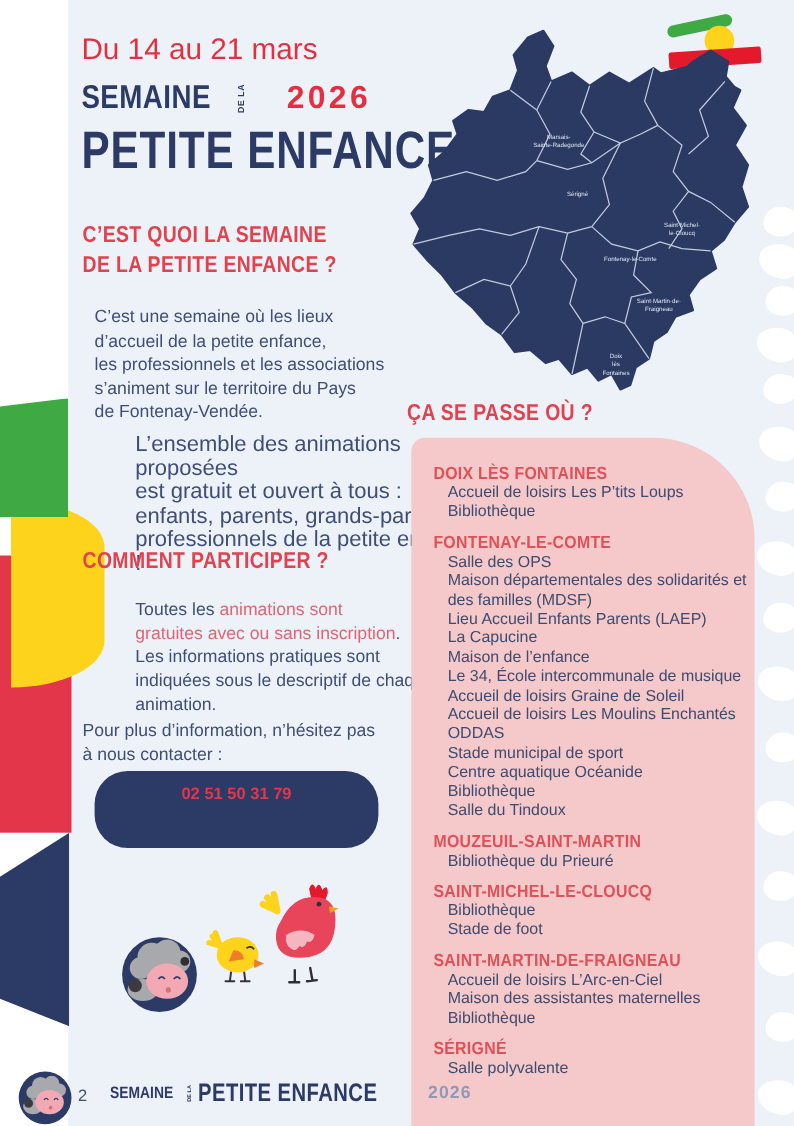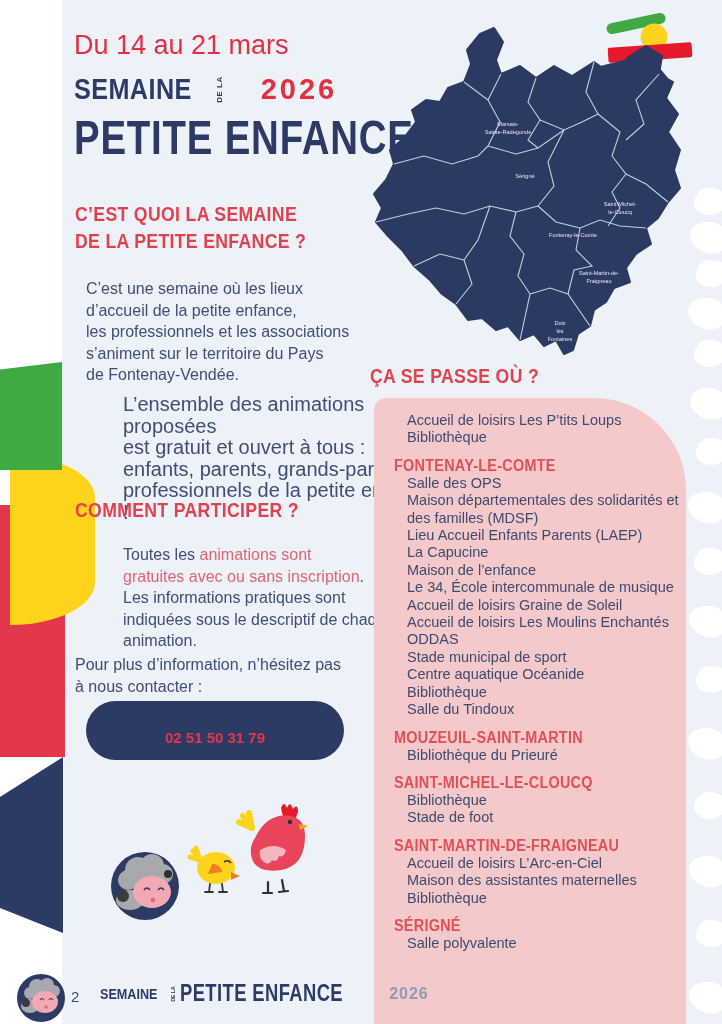--- a/index.html
+++ b/index.html
@@ -32,22 +32,22 @@
       color:#2c3b66;letter-spacing:1px;}
   
   .h-red{color:#e2414e;font-weight:bold;letter-spacing:.4px;}
   .intro-h{position:absolute;left:75px;top:200px;font-size:21px;line-height:27px;}
   .p1{position:absolute;left:86px;top:278px;width:330px;font-size:16px;line-height:21.5px;color:#3e4e75;}
   .p2{position:absolute;left:75px;top:394px;width:330px;font-size:20px;line-height:21.5px;color:#3e4e75;margin-left:48px;}
   .how-h{position:absolute;left:75px;top:498px;font-size:21px;}
   .p3{position:absolute;left:75px;top:544px;width:340px;font-size:16px;line-height:21.5px;color:#3e4e75;margin-left:48px;}
   .red-inline{color:#e26470;}
   .p4{position:absolute;left:75px;top:654px;width:340px;font-size:16px;line-height:21.5px;color:#3e4e75;}
-  .pill{position:absolute;left:86px;top:701px;width:258px;height:59px;background:#2c3b66;
-      border-radius:30px;text-align:center;padding-top:27px;box-sizing:border-box;}
+  .pill{position:absolute;left:86px;top:701px;width:258px;height:70px;background:#2c3b66;
+      border-radius:30px;text-align:center;padding-top:11px;box-sizing:border-box;}
   .pill div{font-size:15px;font-weight:bold;color:#e4364a;line-height:19px;}
   
   .where-h{position:absolute;left:370px;top:364px;font-size:21px;}
   .pinkbox{position:absolute;left:374px;top:398px;width:312px;height:626px;background:#f5c8ca;
       border-radius:12px 92px 0 0;padding:14px 6px 0 20px;box-sizing:border-box;}
   .commune{font-size:16px;font-weight:bold;color:#e05157;letter-spacing:.3px;line-height:19px;
       margin-top:9px;}
   .commune span{display:inline-block;transform:scaleX(.9);transform-origin:left center;}
   .venue{font-size:14.5px;color:#3c4b70;line-height:17.4px;padding-left:13px;width:272px;}
   
@@ -171,20 +171,21 @@
 indiquées sous le descriptif de chaque
 animation.</span></div>
 <div class="p4 ml">Pour plus d’information, n’hésitez pas
 à nous contacter :</div>
 <div class="pill">
   <div>02 51 50 31 79</div>
 </div>
 
 <div class="where-h h-red"><span class="condensed">ÇA SE PASSE OÙ ?</span></div>
 <div class="pinkbox">
+  <div class="commune"><span>DOIX LÈS FONTAINES</span></div>
   <div class="venue">Accueil de loisirs Les P’tits Loups</div>
   <div class="venue">Bibliothèque</div>
   <div class="commune"><span>FONTENAY-LE-COMTE</span></div>
   <div class="venue">Salle des OPS</div>
   <div class="venue">Maison départementales des solidarités et des familles (MDSF)</div>
   <div class="venue">Lieu Accueil Enfants Parents (LAEP)</div>
   <div class="venue">La Capucine</div>
   <div class="venue">Maison de l’enfance</div>
   <div class="venue">Le 34, École intercommunale de musique</div>
   <div class="venue">Accueil de loisirs Graine de Soleil</div>

